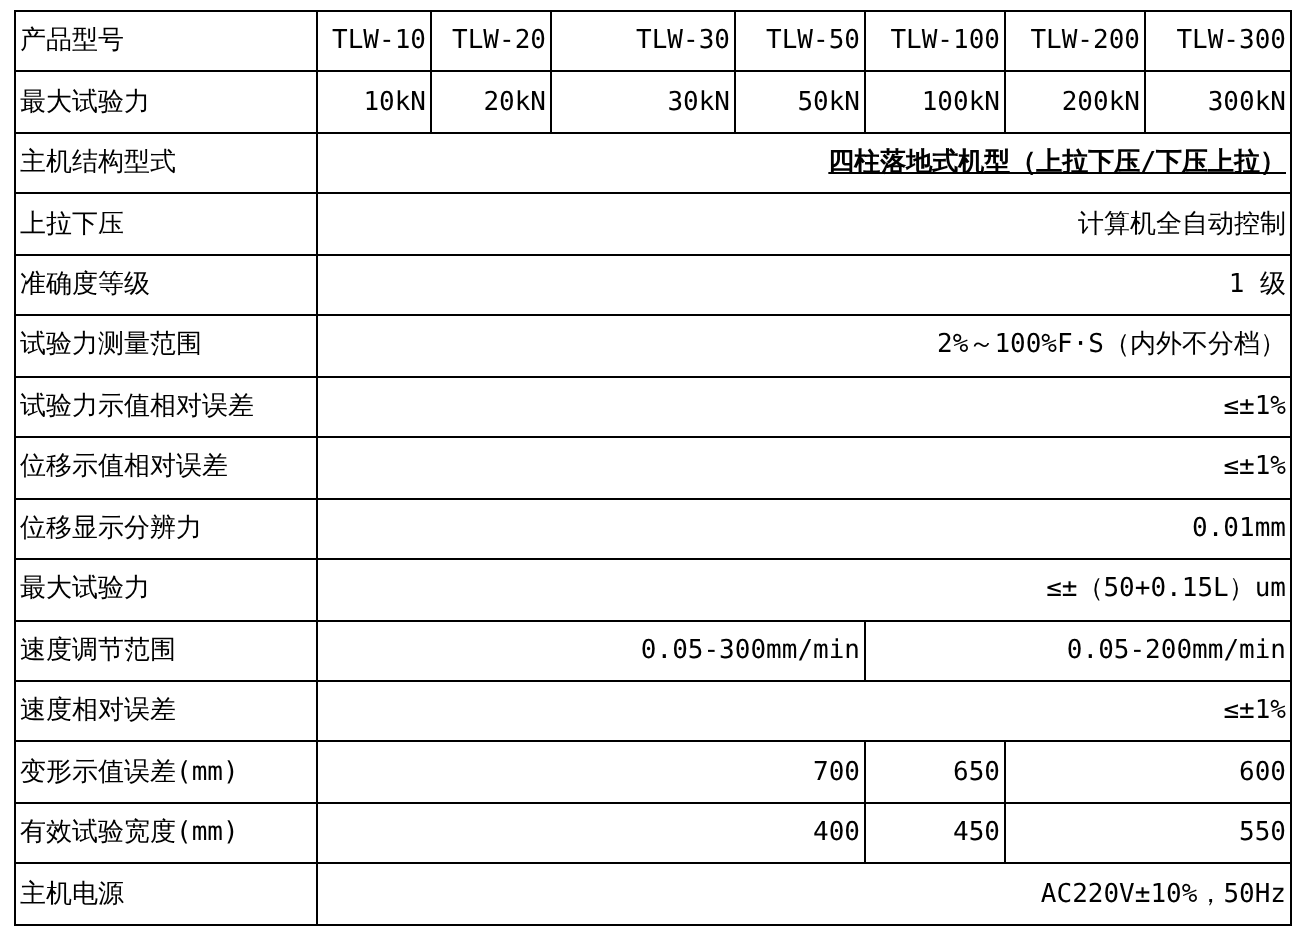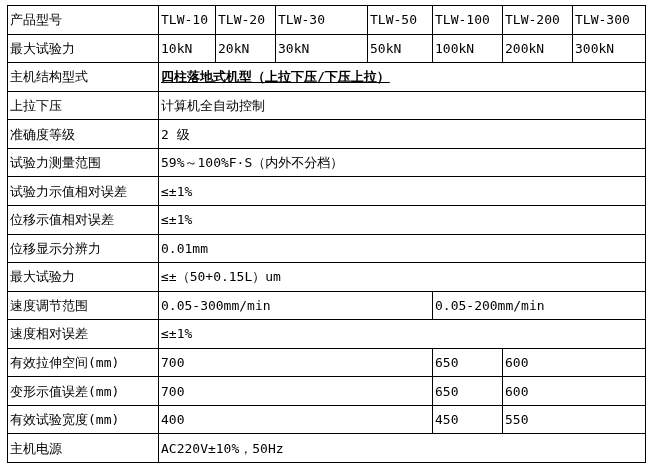--- a/index.html
+++ b/index.html
@@ -33,21 +33,21 @@
     overflow: hidden;
     white-space: nowrap;
     vertical-align: middle;
   }
   td.label-cell {
     text-align: left;
     padding-left: 8px;
     font-size: 14px;
   }
   td.value-cell {
-    text-align: left;
+    text-align: right;
   }
   td.bold {
     font-weight: bold;
     font-size: 14px;
     margin-top: 20px;
   }
   td.underline span {
     text-decoration: underline;
   }
 </style>
@@ -90,25 +90,25 @@
         <tr>
           <td class="label-cell">主机结构型式</td>
           <td class="value-cell bold underline" colspan="7"><span>四柱落地式机型（上拉下压/下压上拉）</span></td>
         </tr>
         <tr>
           <td class="label-cell">上拉下压</td>
           <td class="value-cell" colspan="7"><span>计算机全自动控制</span></td>
         </tr>
         <tr>
           <td class="label-cell">准确度等级</td>
-          <td class="value-cell" colspan="7"><span>2 级</span></td>
+          <td class="value-cell" colspan="7"><span>1 级</span></td>
         </tr>
         <tr>
           <td class="label-cell">试验力测量范围</td>
-          <td class="value-cell" colspan="7"><span>59%～100%F·S（内外不分档）</span></td>
+          <td class="value-cell" colspan="7"><span>2%～100%F·S（内外不分档）</span></td>
         </tr>
         <tr>
           <td class="label-cell">试验力示值相对误差</td>
           <td class="value-cell" colspan="7"><span>≤±1%</span></td>
         </tr>
         <tr>
           <td class="label-cell">位移示值相对误差</td>
           <td class="value-cell" colspan="7"><span>≤±1%</span></td>
         </tr>
         <tr>
@@ -122,26 +122,20 @@
         <tr>
           <td class="label-cell">速度调节范围</td>
           <td class="value-cell" colspan="4"><span>0.05-300mm/min</span></td>
           <td class="value-cell" colspan="3"><span>0.05-200mm/min</span></td>
         </tr>
         <tr>
           <td class="label-cell">速度相对误差</td>
           <td class="value-cell" colspan="7"><span>≤±1%</span></td>
         </tr>
         <tr>
-          <td class="label-cell">有效拉伸空间(mm)</td>
-          <td class="value-cell" colspan="4"><span>700</span></td>
-          <td class="value-cell"><span>650</span></td>
-          <td class="value-cell" colspan="2"><span>600</span></td>
-        </tr>
-        <tr>
           <td class="label-cell">变形示值误差(mm)</td>
           <td class="value-cell" colspan="4"><span>700</span></td>
           <td class="value-cell"><span>650</span></td>
           <td class="value-cell" colspan="2"><span>600</span></td>
         </tr>
         <tr>
           <td class="label-cell">有效试验宽度(mm)</td>
           <td class="value-cell" colspan="4"><span>400</span></td>
           <td class="value-cell"><span>450</span></td>
           <td class="value-cell" colspan="2"><span>550</span></td>

